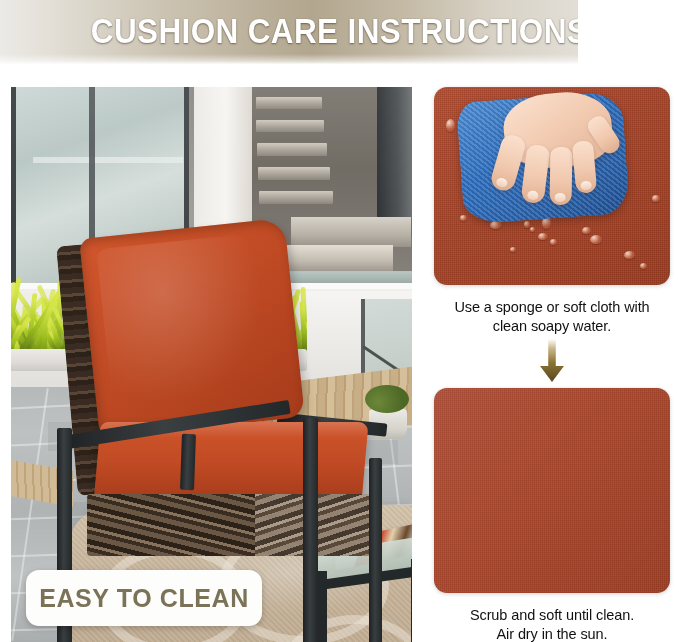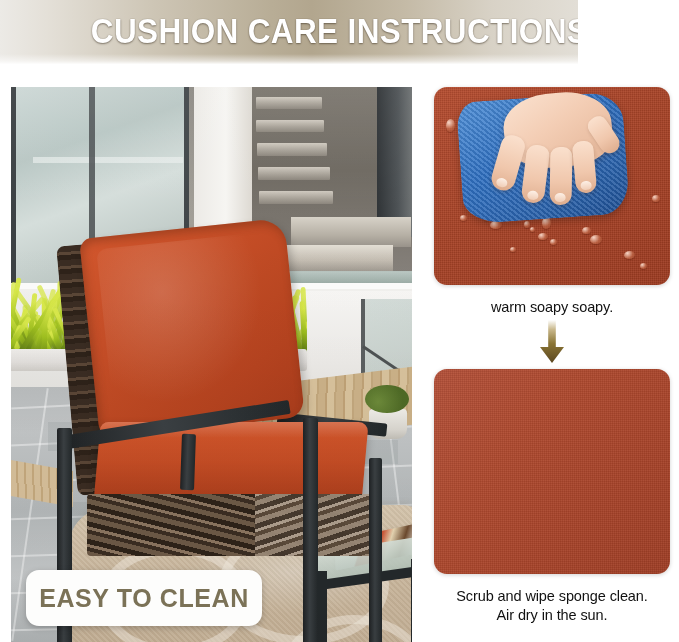--- a/index.html
+++ b/index.html
@@ -701,21 +701,22 @@
         <div class="nail" style="left:5px; bottom:3px;"></div>
       </div>
       <div class="finger" style="left:88px;  top:50px; width:21px; height:52px; transform:rotate(-5deg);">
         <div class="nail" style="left:5px; bottom:3px;"></div>
       </div>
       <div class="finger" style="left:108px; top:24px; width:20px; height:40px; transform:rotate(-34deg);"></div>
     </div>
   </div>
 
   <div class="caption caption-1">
-    <div>warm soapy soapy.</div>
+    <div>Use a sponge or soft cloth with</div>
+    <div>clean soapy water.</div>
   </div>
 
   <div class="arrow-wrap">
     <svg class="arrow-svg" width="30" height="44" viewBox="0 0 30 44">
       <defs>
         <linearGradient id="agrad" x1="0" y1="0" x2="0" y2="1">
           <stop offset="0%" stop-color="#ffffff"></stop>
           <stop offset="22%" stop-color="#c9b88c"></stop>
           <stop offset="55%" stop-color="#8a7434"></stop>
           <stop offset="100%" stop-color="#5a4620"></stop>
@@ -723,16 +724,16 @@
       </defs>
       <path d="M11.2 0 H18.8 V27 H27 L15 43 L3 27 H11.2 Z" fill="url(#agrad)"></path>
     </svg>
   </div>
 
   <div class="panel panel-clean">
     <div class="fabric-tex"></div>
   </div>
 
   <div class="caption caption-1">
-    <div>Scrub and wipe sponge clean.</div>
+    <div>Scrub and soft until clean.</div>
     <div>Air dry in the sun.</div>
   </div>
 </div>
 
 </body></html>

